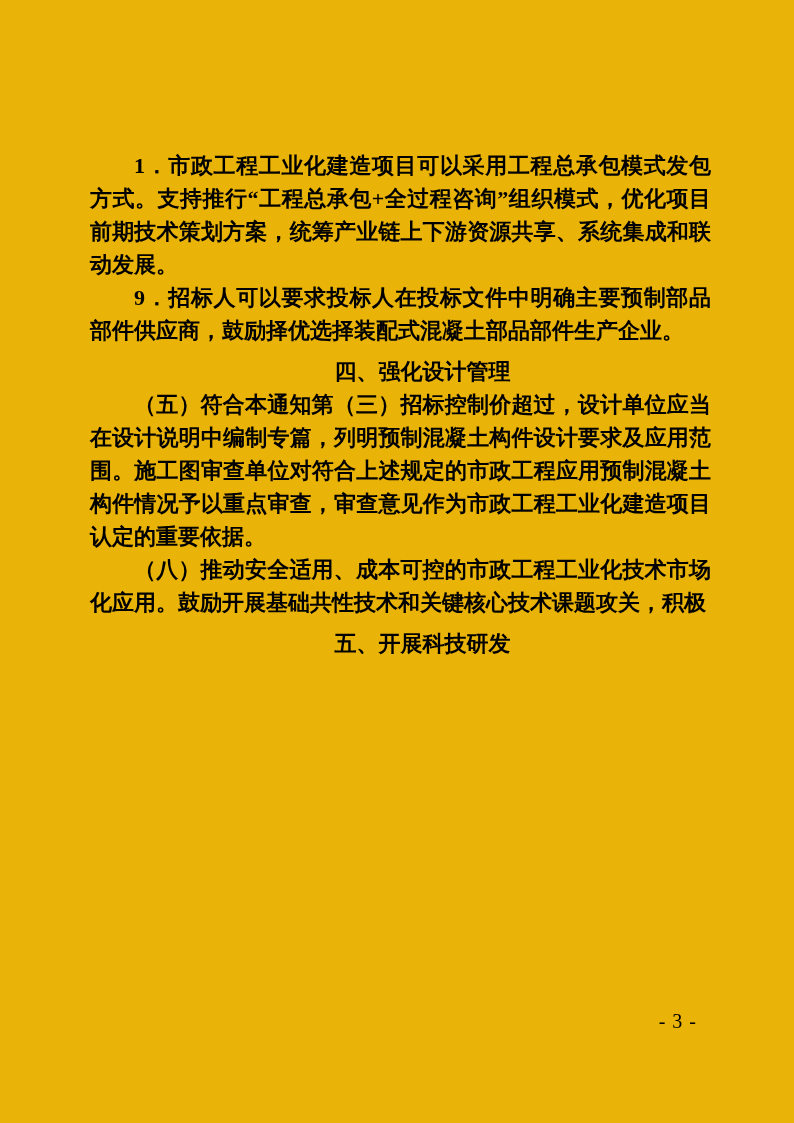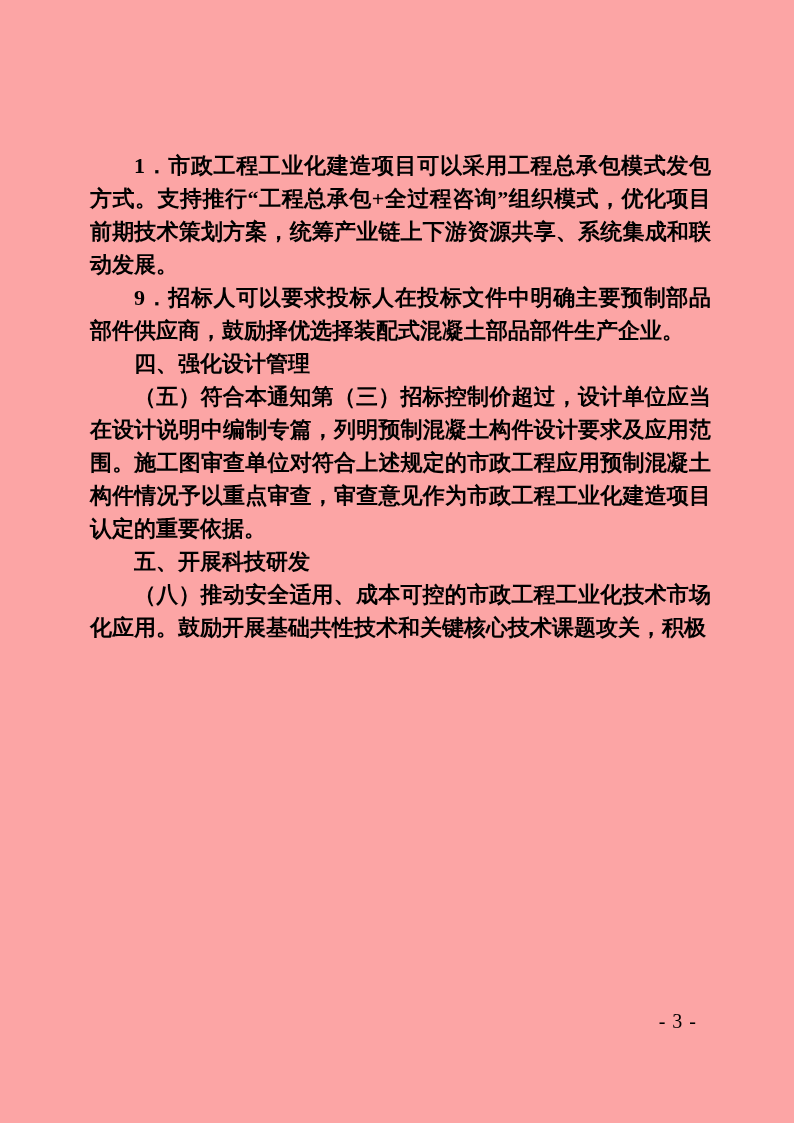--- a/index.html
+++ b/index.html
@@ -4,21 +4,21 @@
 <style>
   html, body {
     margin: 0;
     padding: 0;
     background: #ffffff;
   }
   .page {
     position: relative;
     width: 794px;
     height: 1123px;
-    background: #fca5a5;
+    background: #eab308;
     overflow: hidden;
     font-family: "Liberation Serif", serif;
   }
   .content {
     position: absolute;
     left: 90px;
     top: 149px;
     width: 621px;
   }
   .para {
@@ -28,21 +28,22 @@
     line-height: 33px;
     color: #000000;
     font-weight: 600;
     text-align: justify;
     text-indent: 2em;
     letter-spacing: 0;
   }
   .para.heading {
     font-family: "Liberation Sans", sans-serif;
     font-weight: 700;
-    text-align: left;
+    text-align: center;
+    margin-top: 8px;
   }
   .page-number {
     position: absolute;
     top: 1008px;
     right: 97px;
     font-size: 20px;
     line-height: 26px;
     font-weight: 400;
     color: #000000;
     font-family: "Liberation Serif", serif;
@@ -51,17 +52,17 @@
 </style>
 </head>
 <body>
 
 <div class="page">
   <div class="content">
     <p class="para">1．市政工程工业化建造项目可以采用工程总承包模式发包方式。支持推行“工程总承包+全过程咨询”组织模式，优化项目前期技术策划方案，统筹产业链上下游资源共享、系统集成和联动发展。</p>
     <p class="para">9．招标人可以要求投标人在投标文件中明确主要预制部品部件供应商，鼓励择优选择装配式混凝土部品部件生产企业。</p>
     <p class="para heading">四、强化设计管理</p>
     <p class="para">（五）符合本通知第（三）招标控制价超过，设计单位应当在设计说明中编制专篇，列明预制混凝土构件设计要求及应用范围。施工图审查单位对符合上述规定的市政工程应用预制混凝土构件情况予以重点审查，审查意见作为市政工程工业化建造项目认定的重要依据。</p>
+    <p class="para">（八）推动安全适用、成本可控的市政工程工业化技术市场化应用。鼓励开展基础共性技术和关键核心技术课题攻关，积极</p>
     <p class="para heading">五、开展科技研发</p>
-    <p class="para">（八）推动安全适用、成本可控的市政工程工业化技术市场化应用。鼓励开展基础共性技术和关键核心技术课题攻关，积极</p>
   </div>
   <div class="page-number">- 3 -</div>
 </div>
 
 </body></html>

